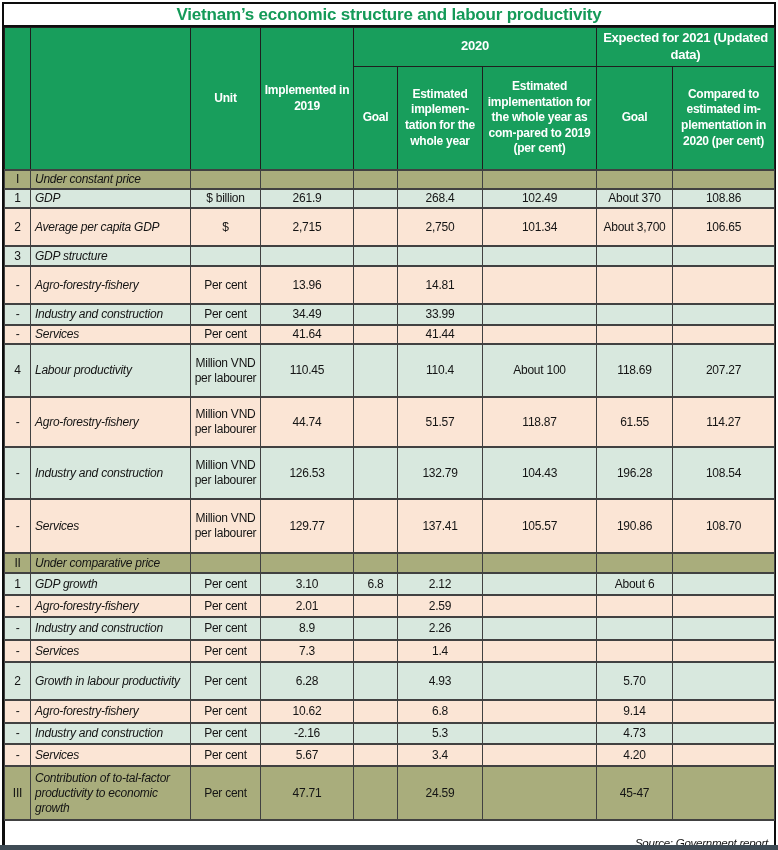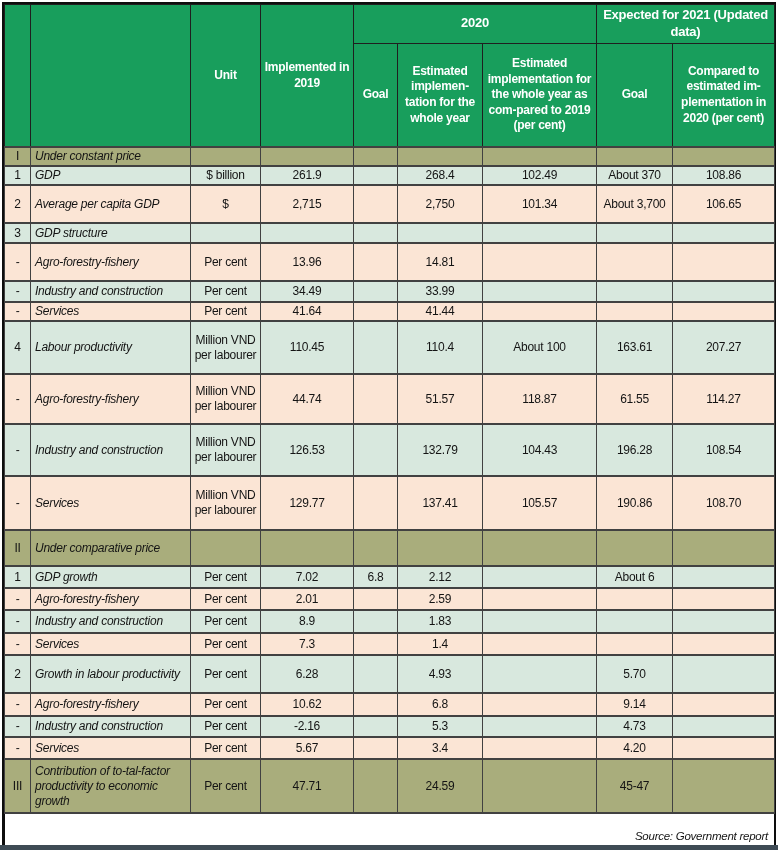--- a/index.html
+++ b/index.html
@@ -25,20 +25,21 @@
   tr.row-section td{background:var(--section-olive);}
   tfoot td{background:#ffffff;border:1px solid #0d0d0d;text-align:right;font-style:italic;
         font-size:11.5px;padding:16px 6px;color:#141414;}
   .bottom-bar{position:absolute;left:0;bottom:0;width:778px;height:5px;background:var(--bottom-bar);}
 </style>
 </head>
 <body>
 
 <div class="page">
   <div class="frame">
+    <div class="title-bar">Vietnam’s economic structure and labour productivity</div>
     <table>
       <colgroup>
         <col style="width:26px">
           <col style="width:160px">
           <col style="width:70px">
         <col style="width:93px">
           <col style="width:44px">
           <col style="width:85px">
         <col style="width:114px">
           <col style="width:76px">
@@ -140,21 +141,21 @@
             <td></td>
           </tr>
           <tr class="row-mint" style="height: 53px;">
             <td>4</td>
             <td class="label">Labour productivity</td>
             <td>Million VND per labourer</td>
             <td>110.45</td>
             <td></td>
             <td>110.4</td>
             <td>About 100</td>
-            <td>163.61</td>
+            <td>118.69</td>
             <td>207.27</td>
           </tr>
           <tr class="row-peach" style="height: 50px;">
             <td>-</td>
             <td class="label">Agro-forestry-fishery</td>
             <td>Million VND per labourer</td>
             <td>44.74</td>
             <td></td>
             <td>51.57</td>
             <td>118.87</td>
@@ -176,36 +177,36 @@
             <td>-</td>
             <td class="label">Services</td>
             <td>Million VND per labourer</td>
             <td>129.77</td>
             <td></td>
             <td>137.41</td>
             <td>105.57</td>
             <td>190.86</td>
             <td>108.70</td>
           </tr>
-          <tr class="row-section" style="height: 36px;">
+          <tr class="row-section" style="height: 20px;">
             <td>II</td>
             <td class="label">Under comparative price</td>
             <td></td>
             <td></td>
             <td></td>
             <td></td>
             <td></td>
             <td></td>
             <td></td>
           </tr>
           <tr class="row-mint" style="height: 22px;">
             <td>1</td>
             <td class="label">GDP growth</td>
             <td>Per cent</td>
-            <td>7.02</td>
+            <td>3.10</td>
             <td>6.8</td>
             <td>2.12</td>
             <td></td>
             <td>About 6</td>
             <td></td>
           </tr>
           <tr class="row-peach" style="height: 22px;">
             <td>-</td>
             <td class="label">Agro-forestry-fishery</td>
             <td>Per cent</td>
@@ -215,21 +216,21 @@
             <td></td>
             <td></td>
             <td></td>
           </tr>
           <tr class="row-mint" style="height: 23px;">
             <td>-</td>
             <td class="label">Industry and construction</td>
             <td>Per cent</td>
             <td>8.9</td>
             <td></td>
-            <td>1.83</td>
+            <td>2.26</td>
             <td></td>
             <td></td>
             <td></td>
           </tr>
           <tr class="row-peach" style="height: 22px;">
             <td>-</td>
             <td class="label">Services</td>
             <td>Per cent</td>
             <td>7.3</td>
             <td></td>

